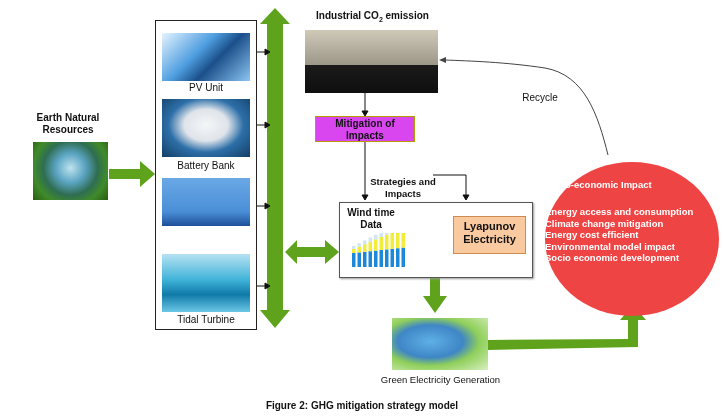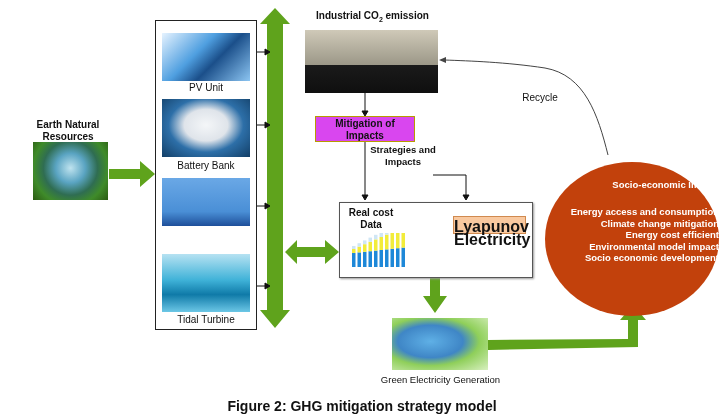--- a/index.html
+++ b/index.html
@@ -8,22 +8,22 @@
   .lbl{font-size:10px;text-align:center;line-height:12px;}
   .bold{font-weight:bold;}
   svg.overlay{position:absolute;left:0;top:0;width:724px;height:420px;pointer-events:none;}
   .srcbox{left:155px;top:20px;width:100px;height:308px;border:1px solid #222;background:#fff;}
   .tile{position:absolute;left:6px;width:88px;height:48px;overflow:hidden;}
   .tile-lbl{position:absolute;left:0;width:100px;font-size:10px;text-align:center;}
   .photo-earth{left:33px;top:142px;width:75px;height:58px;background:radial-gradient(circle at 50% 45%,#bfe3ef 0,#5aa4c2 30%,#2f6d52 55%,#3f8b2a 75%,#2b5b12 100%);}
   .photo-factory{left:305px;top:30px;width:133px;height:63px;background:linear-gradient(#cfc9b8,#9c9888 55%,#1a1a1a 56%,#0f0f0f);}
   .mitig{left:315px;top:116px;width:100px;height:26px;background:#d946ef;border:1px solid #b79a00;font-size:10px;font-weight:bold;text-align:center;line-height:12px;padding-top:1px;box-sizing:border-box;}
   .rtbox{left:339px;top:202px;width:192px;height:74px;border:1px solid #555;background:#fff;box-shadow:1px 1px 2px #999;}
-  .lyap{left:453px;top:216px;width:73px;height:18px;background:#f9c9a0;border:1px solid #d08a4f;font-size:16px;font-weight:bold;text-align:center;line-height:13px;padding-top:3px;box-sizing:border-box;}
-  .socio{left:545px;top:162px;width:174px;height:154px;border-radius:50%;background:#c2410c;color:#fff;font-weight:bold;font-size:9.5px;text-align:right;}
+  .lyap{left:453px;top:216px;width:73px;height:38px;background:#f9c9a0;border:1px solid #d08a4f;font-size:11px;font-weight:bold;text-align:center;line-height:13px;padding-top:3px;box-sizing:border-box;}
+  .socio{left:545px;top:162px;width:174px;height:154px;border-radius:50%;background:#ef4444;color:#fff;font-weight:bold;font-size:9.5px;text-align:left;}
   .bulb{left:392px;top:318px;width:96px;height:52px;background:radial-gradient(ellipse at 40% 45%,#5fb0e6 0,#3f86c6 40%,#8fcf5a 60%,#d8f0c0 100%);}
 </style>
 </head>
 <body>
 
 <svg class="overlay" viewBox="0 0 724 420">
 
   <polygon fill="#5fa31c" points="275,8 290,24 283,24 283,310 290,310 275,328 260,310 267,310 267,24 260,24"></polygon>
 
   <polygon fill="#5fa31c" points="109,169 140,169 140,161 155,174 140,187 140,179 109,179"></polygon>
@@ -54,21 +54,21 @@
       <line x1="466" y1="175" x2="466" y2="196"></line>
       <polygon points="463,195 466,200 469,195"></polygon>
   </g>
 
   <path d="M608,155 C598,115 585,75 545,68 C505,62 470,61 445,60" stroke="#444" stroke-width="1" fill="none"></path>
   <polygon points="439,60 446,57 446,63" fill="#444"></polygon>
 
   <polygon fill="#a8d8f0" stroke="#5aa0c8" points="420,228 438,228 438,222 450,233 438,244 438,238 420,238"></polygon>
 </svg>
 
-<div class="abs lbl bold" style="left:18px;top:112px;width:100px;margin-top:7px;">
+<div class="abs lbl bold" style="left:18px;top:112px;width:100px;">
   <div>Earth Natural</div>
   <div>Resources</div>
 </div>
 <div class="abs photo-earth"></div>
 
 <div class="abs srcbox">
   <div class="tile" style="top:12px;background:linear-gradient(135deg,#e6f3ff,#4f9fe0 40%,#1b4f8a 60%,#8cc5f2);"></div>
   <div class="tile-lbl" style="top:61px;">PV Unit</div>
   <div class="tile" style="top:78px;height:58px;background:radial-gradient(ellipse at 50% 45%,#f4f6f8 0,#dfe4ea 35%,#2d6fa8 60%,#123e66);"></div>
   <div class="tile-lbl" style="top:139px;">Battery Bank</div>
@@ -81,28 +81,28 @@
 <div class="abs lbl bold" style="left:300px;top:10px;width:145px;font-size:10px;">
   <span>Industrial CO</span><sub style="font-size:7px;">2</sub><span> emission</span>
 </div>
 <div class="abs photo-factory"></div>
 
 <div class="abs mitig">
   <div>Mitigation of</div>
   <div>Impacts</div>
 </div>
 
-<div class="abs lbl bold" style="left:368px;top:144px;width:70px;font-size:9.5px;">
+<div class="abs lbl bold" style="left:368px;top:176px;width:70px;font-size:9.5px;">
   <div>Strategies and</div>
   <div>Impacts</div>
 </div>
 
 <div class="abs rtbox">
   <div class="abs lbl bold" style="left:6px;top:4px;width:50px;">
-    <div>Real cost</div>
+    <div>Wind time</div>
     <div>Data</div>
   </div>
   <svg class="abs" style="left:6px;top:30px;" width="70" height="40">
     <g id="thumb">
         <rect x="6" y="20" width="3.5" height="14" fill="#1e88d8"></rect>
         <rect x="6" y="16" width="3.5" height="4" fill="#f2ec3a"></rect>
         <rect x="6" y="13" width="3.5" height="3" fill="#cfe6f5"></rect>
         <rect x="11.5" y="19.4" width="3.5" height="14.6" fill="#1e88d8"></rect>
         <rect x="11.5" y="13.599999999999998" width="3.5" height="5.8" fill="#f2ec3a"></rect>
         <rect x="11.5" y="10.200000000000001" width="3.5" height="3.4" fill="#cfe6f5"></rect>
@@ -147,13 +147,13 @@
     <div>Climate change mitigation</div>
     <div>Energy cost efficient</div>
     <div>Environmental model impact</div>
     <div>Socio economic development</div>
   </div>
 </div>
 
 <div class="abs bulb"></div>
 <div class="abs lbl" style="left:368px;top:374px;width:145px;font-size:9.5px;">Green Electricity Generation</div>
 
-<div class="abs lbl bold" style="left:212px;top:400px;width:300px;font-size:14px;">Figure 2: GHG mitigation strategy model</div>
+<div class="abs lbl bold" style="left:212px;top:400px;width:300px;font-size:10px;">Figure 2: GHG mitigation strategy model</div>
 
 </body></html>

